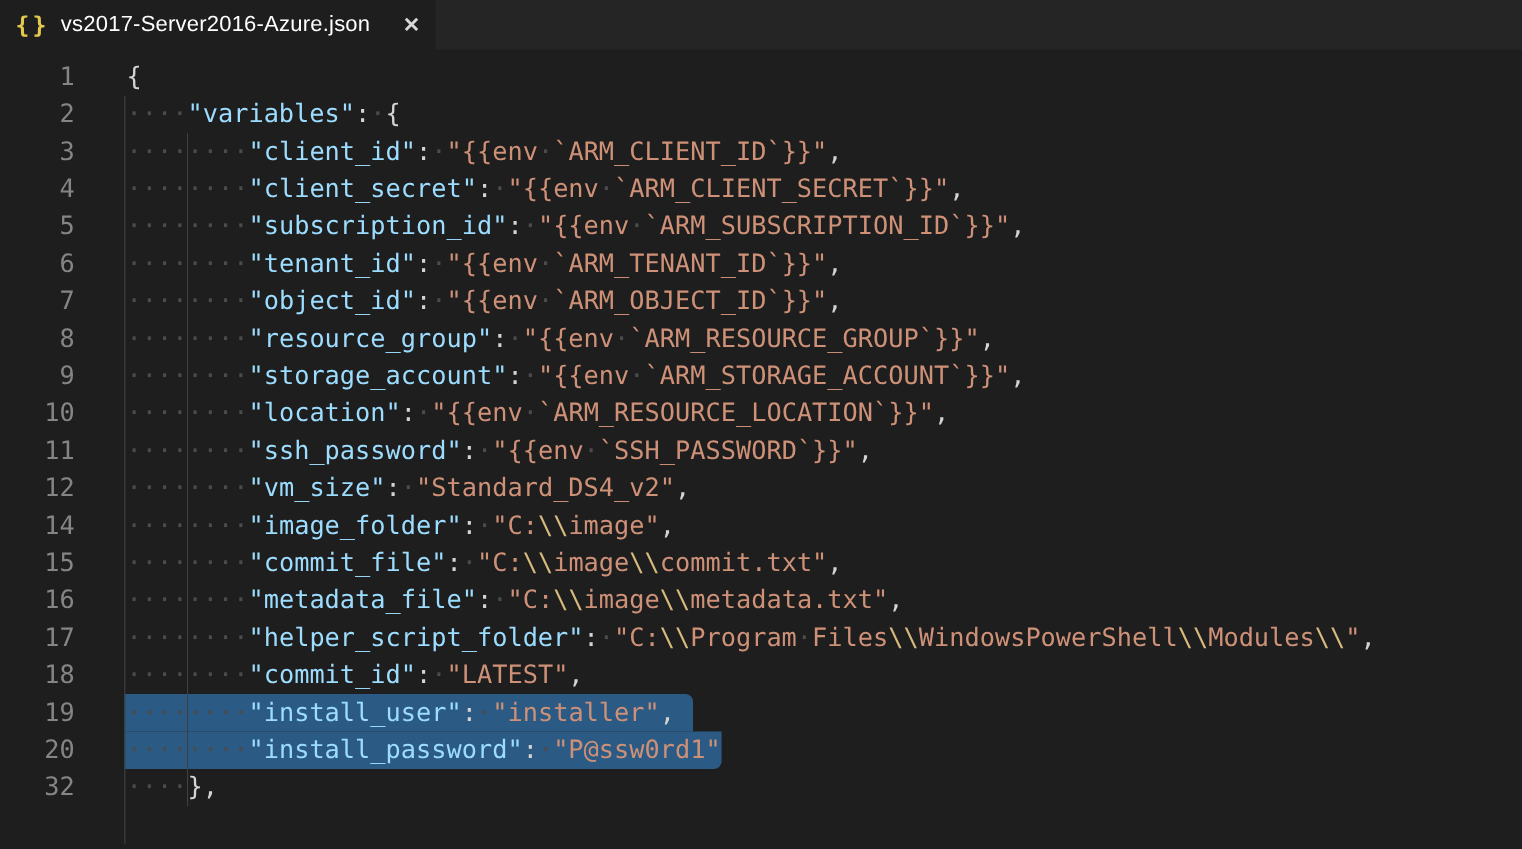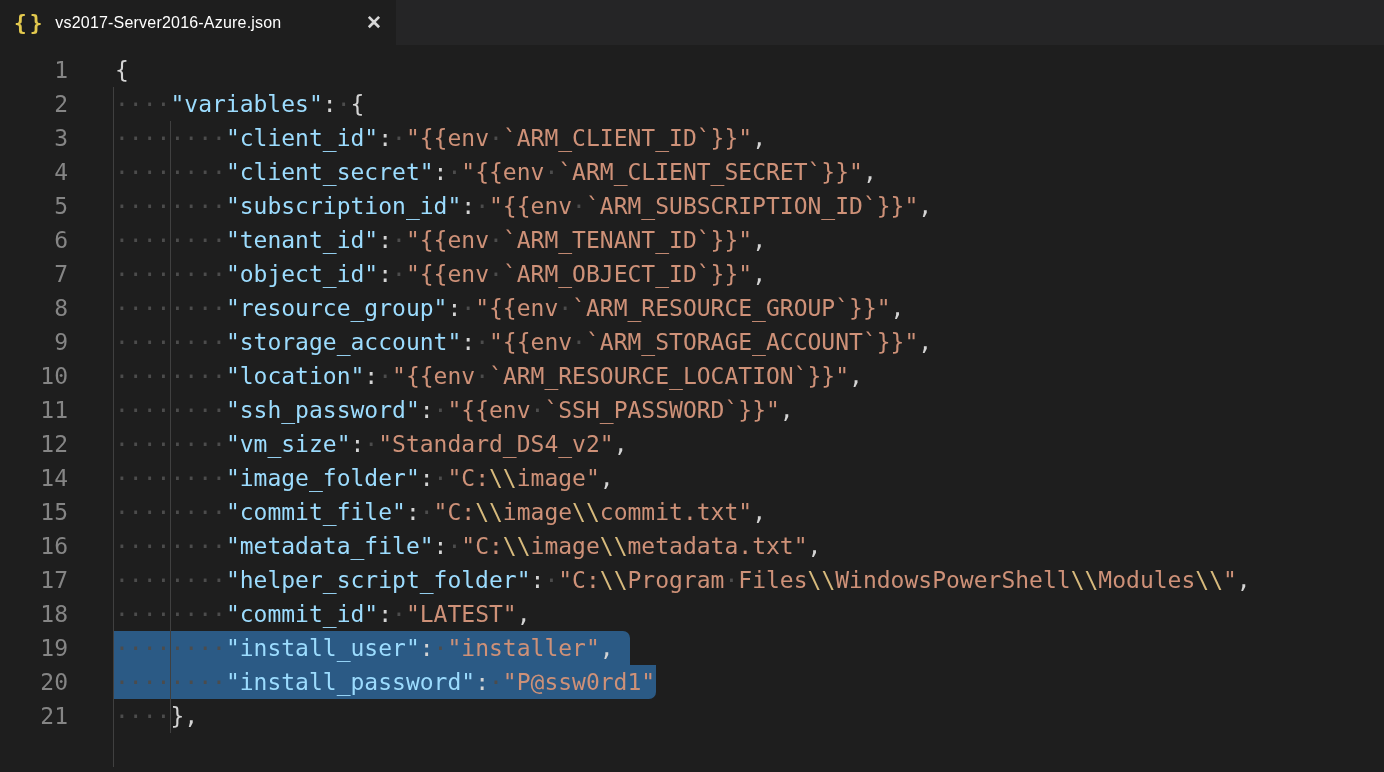--- a/index.html
+++ b/index.html
@@ -13,21 +13,21 @@
   
   .tabbar{height:45px;background:#252526;display:flex;align-items:stretch;}
   .tab{
     width:396px;box-sizing:border-box;background:#1e1e1e;
     display:flex;align-items:center;padding:0 14px;cursor:pointer;
   }
   .tab-icon{
     font-family:"DejaVu Sans Mono",monospace;font-size:21px;font-weight:bold;
     color:#e3c94e;letter-spacing:3px;margin-right:10px;white-space:nowrap;
   }
-  .tab-label{color:#ffffff;font-size:16px;letter-spacing:0.2px;flex:1;white-space:nowrap;}
+  .tab-label{color:#ffffff;font-size:20px;letter-spacing:0.2px;flex:1;white-space:nowrap;}
   .tab-close{color:#d7d7d7;font-size:19px;font-weight:bold;margin-left:10px;cursor:pointer;}
 
   
   .editor{position:relative;height:727px;padding-top:8px;box-sizing:border-box;}
   .guide{position:absolute;width:1px;background:#404040;z-index:1;}
   #guide-a{left:113px;top:42px;height:680px;}
   #guide-b{left:170px;top:76px;height:612px;}
 
   .line{
     position:relative;display:flex;height:34px;line-height:34px;
@@ -74,17 +74,17 @@
         <div class="line"><div class="ln">10</div><div class="lc"><span class="tk-w">·</span><span class="tk-w">·</span><span class="tk-w">·</span><span class="tk-w">·</span><span class="tk-w">·</span><span class="tk-w">·</span><span class="tk-w">·</span><span class="tk-w">·</span><span class="tk-k">"location"</span><span class="tk-p">:</span><span class="tk-w">·</span><span class="tk-s">"{{env</span><span class="tk-w">·</span><span class="tk-s">`ARM_RESOURCE_LOCATION`}}"</span><span class="tk-p">,</span></div></div>
         <div class="line"><div class="ln">11</div><div class="lc"><span class="tk-w">·</span><span class="tk-w">·</span><span class="tk-w">·</span><span class="tk-w">·</span><span class="tk-w">·</span><span class="tk-w">·</span><span class="tk-w">·</span><span class="tk-w">·</span><span class="tk-k">"ssh_password"</span><span class="tk-p">:</span><span class="tk-w">·</span><span class="tk-s">"{{env</span><span class="tk-w">·</span><span class="tk-s">`SSH_PASSWORD`}}"</span><span class="tk-p">,</span></div></div>
         <div class="line"><div class="ln">12</div><div class="lc"><span class="tk-w">·</span><span class="tk-w">·</span><span class="tk-w">·</span><span class="tk-w">·</span><span class="tk-w">·</span><span class="tk-w">·</span><span class="tk-w">·</span><span class="tk-w">·</span><span class="tk-k">"vm_size"</span><span class="tk-p">:</span><span class="tk-w">·</span><span class="tk-s">"Standard_DS4_v2"</span><span class="tk-p">,</span></div></div>
         <div class="line"><div class="ln">14</div><div class="lc"><span class="tk-w">·</span><span class="tk-w">·</span><span class="tk-w">·</span><span class="tk-w">·</span><span class="tk-w">·</span><span class="tk-w">·</span><span class="tk-w">·</span><span class="tk-w">·</span><span class="tk-k">"image_folder"</span><span class="tk-p">:</span><span class="tk-w">·</span><span class="tk-s">"C:</span><span class="tk-e">\\</span><span class="tk-s">image"</span><span class="tk-p">,</span></div></div>
         <div class="line"><div class="ln">15</div><div class="lc"><span class="tk-w">·</span><span class="tk-w">·</span><span class="tk-w">·</span><span class="tk-w">·</span><span class="tk-w">·</span><span class="tk-w">·</span><span class="tk-w">·</span><span class="tk-w">·</span><span class="tk-k">"commit_file"</span><span class="tk-p">:</span><span class="tk-w">·</span><span class="tk-s">"C:</span><span class="tk-e">\\</span><span class="tk-s">image</span><span class="tk-e">\\</span><span class="tk-s">commit.txt"</span><span class="tk-p">,</span></div></div>
         <div class="line"><div class="ln">16</div><div class="lc"><span class="tk-w">·</span><span class="tk-w">·</span><span class="tk-w">·</span><span class="tk-w">·</span><span class="tk-w">·</span><span class="tk-w">·</span><span class="tk-w">·</span><span class="tk-w">·</span><span class="tk-k">"metadata_file"</span><span class="tk-p">:</span><span class="tk-w">·</span><span class="tk-s">"C:</span><span class="tk-e">\\</span><span class="tk-s">image</span><span class="tk-e">\\</span><span class="tk-s">metadata.txt"</span><span class="tk-p">,</span></div></div>
         <div class="line"><div class="ln">17</div><div class="lc"><span class="tk-w">·</span><span class="tk-w">·</span><span class="tk-w">·</span><span class="tk-w">·</span><span class="tk-w">·</span><span class="tk-w">·</span><span class="tk-w">·</span><span class="tk-w">·</span><span class="tk-k">"helper_script_folder"</span><span class="tk-p">:</span><span class="tk-w">·</span><span class="tk-s">"C:</span><span class="tk-e">\\</span><span class="tk-s">Program</span><span class="tk-w">·</span><span class="tk-s">Files</span><span class="tk-e">\\</span><span class="tk-s">WindowsPowerShell</span><span class="tk-e">\\</span><span class="tk-s">Modules</span><span class="tk-e">\\</span><span class="tk-s">"</span><span class="tk-p">,</span></div></div>
         <div class="line"><div class="ln">18</div><div class="lc"><span class="tk-w">·</span><span class="tk-w">·</span><span class="tk-w">·</span><span class="tk-w">·</span><span class="tk-w">·</span><span class="tk-w">·</span><span class="tk-w">·</span><span class="tk-w">·</span><span class="tk-k">"commit_id"</span><span class="tk-p">:</span><span class="tk-w">·</span><span class="tk-s">"LATEST"</span><span class="tk-p">,</span></div></div>
         <div class="line"><div class="selbg sel-first" style="width: 517px;"></div><div class="ln">19</div><div class="lc"><span class="tk-w">·</span><span class="tk-w">·</span><span class="tk-w">·</span><span class="tk-w">·</span><span class="tk-w">·</span><span class="tk-w">·</span><span class="tk-w">·</span><span class="tk-w">·</span><span class="tk-k">"install_user"</span><span class="tk-p">:</span><span class="tk-w">·</span><span class="tk-s">"installer"</span><span class="tk-p">,</span></div></div>
         <div class="line"><div class="selbg sel-last" style="width: 543px;"></div><div class="ln">20</div><div class="lc"><span class="tk-w">·</span><span class="tk-w">·</span><span class="tk-w">·</span><span class="tk-w">·</span><span class="tk-w">·</span><span class="tk-w">·</span><span class="tk-w">·</span><span class="tk-w">·</span><span class="tk-k">"install_password"</span><span class="tk-p">:</span><span class="tk-w">·</span><span class="tk-s">"P@ssw0rd1"</span></div></div>
-        <div class="line"><div class="ln">21</div><div class="lc"><span class="tk-w">·</span><span class="tk-w">·</span><span class="tk-w">·</span><span class="tk-w">·</span><span class="tk-p">},</span></div></div>
+        <div class="line"><div class="ln">32</div><div class="lc"><span class="tk-w">·</span><span class="tk-w">·</span><span class="tk-w">·</span><span class="tk-w">·</span><span class="tk-p">},</span></div></div>
       </div>
   </div>
 
 </div>
 
 </body></html>

